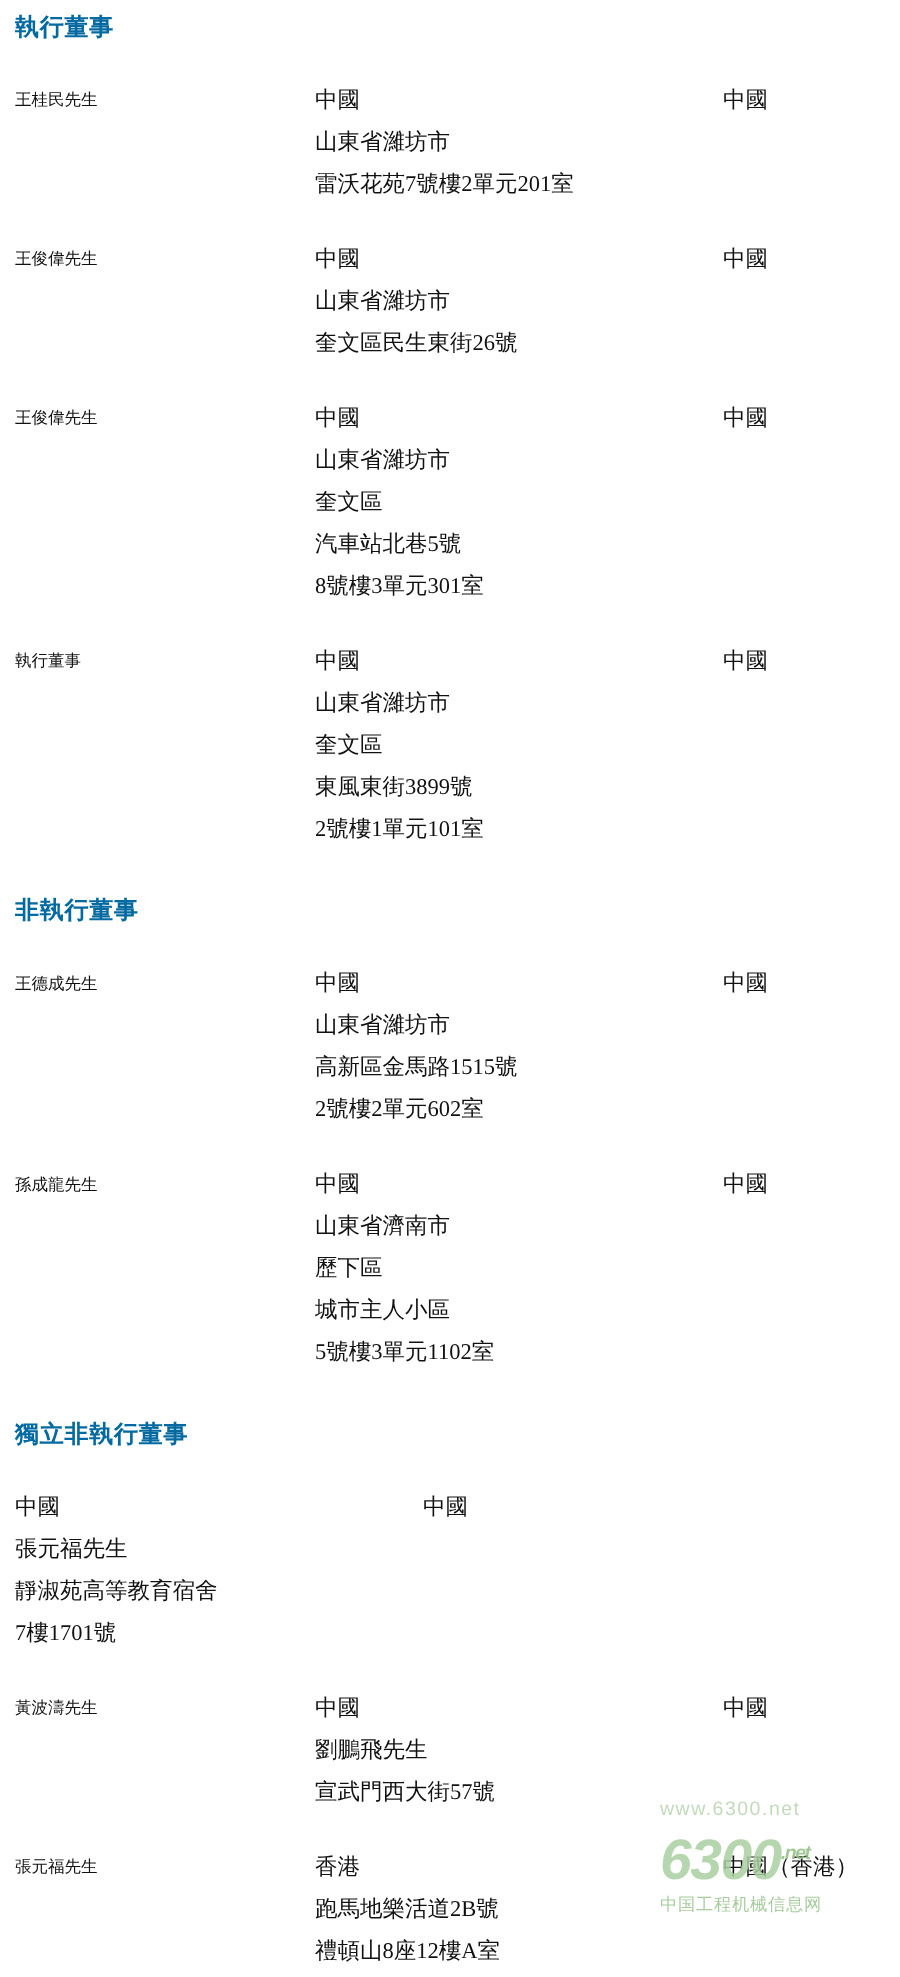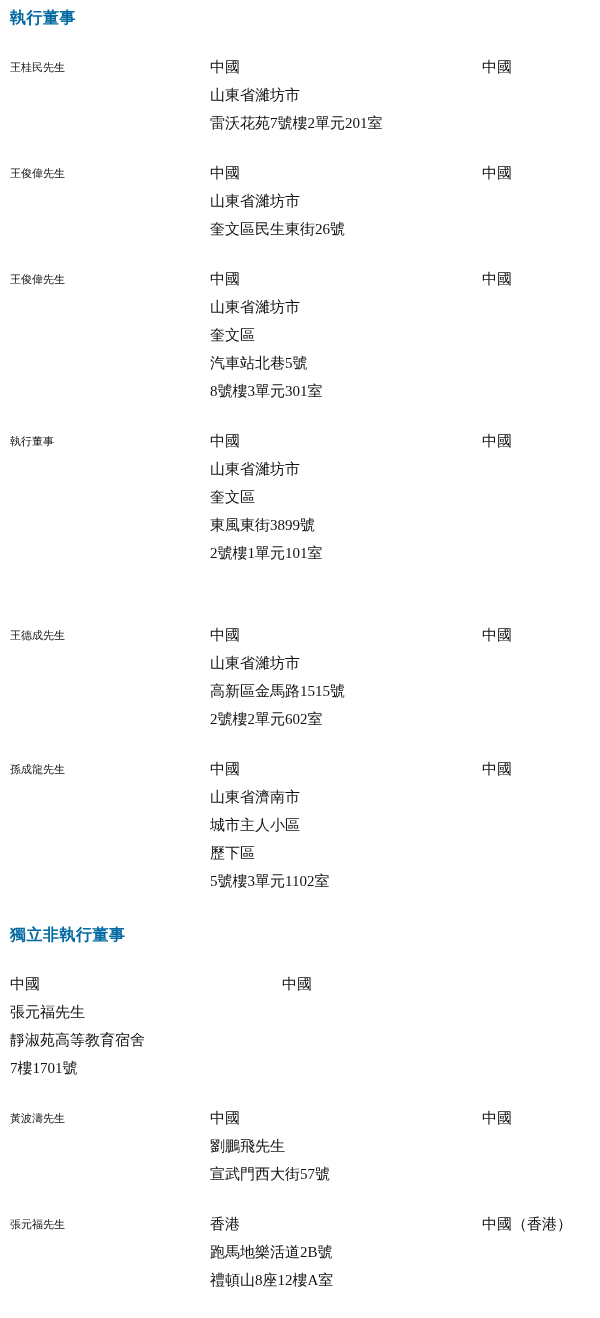--- a/index.html
+++ b/index.html
@@ -167,42 +167,43 @@
         <span class="addr-line">東風東街3899號</span>
         <span class="addr-line">2號樓1單元101室</span>
       </div>
       <div class="col-nat">中國</div>
     </div>
   </div>
 
   <div class="gap-before-head"></div>
 
   <div>
+    <div class="section-head">非執行董事</div>
     <div class="gap-after-head"></div>
 
     <div class="entry">
       <div class="col-name">王德成先生</div>
       <div class="col-addr">
         <span class="addr-line">中國</span>
         <span class="addr-line">山東省濰坊市</span>
         <span class="addr-line">高新區金馬路1515號</span>
         <span class="addr-line">2號樓2單元602室</span>
       </div>
       <div class="col-nat">中國</div>
     </div>
 
     <div class="gap-between-entries"></div>
 
     <div class="entry">
       <div class="col-name">孫成龍先生</div>
       <div class="col-addr">
         <span class="addr-line">中國</span>
         <span class="addr-line">山東省濟南市</span>
+        <span class="addr-line">歷下區</span>
         <span class="addr-line">城市主人小區</span>
-        <span class="addr-line">歷下區</span>
         <span class="addr-line">5號樓3單元1102室</span>
       </div>
       <div class="col-nat">中國</div>
     </div>
   </div>
 
   <div class="gap-before-head"></div>
 
   <div>
     <div class="section-head">獨立非執行董事</div>
@@ -236,14 +237,19 @@
       <div class="col-name">張元福先生</div>
       <div class="col-addr">
         <span class="addr-line">香港</span>
         <span class="addr-line">跑馬地樂活道2B號</span>
         <span class="addr-line">禮頓山8座12樓A室</span>
       </div>
       <div class="col-nat">中國（香港）</div>
     </div>
   </div>
 
+  <div class="watermark">
+    <div class="wm-top">www.6300.net</div>
+    <div class="wm-main"><span>6300</span><span class="wm-net">.net</span></div>
+    <div class="wm-sub">中国工程机械信息网</div>
+  </div>
 
 </div>
 
 </body></html>

